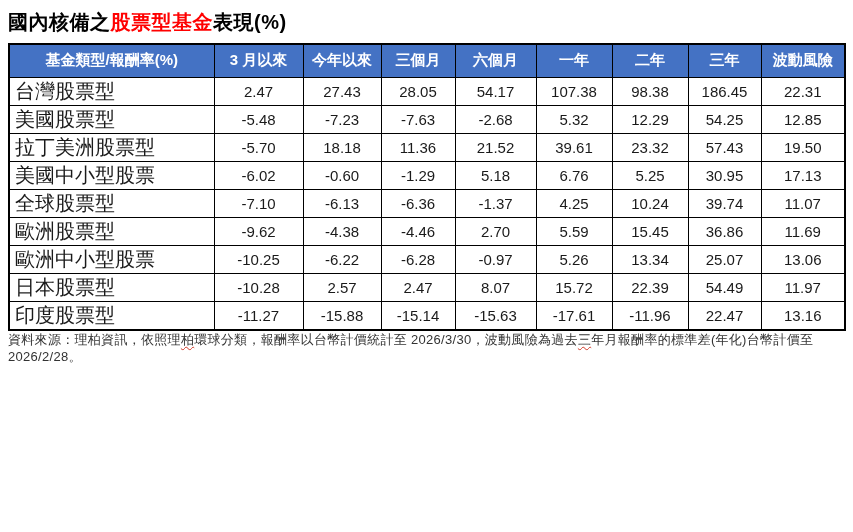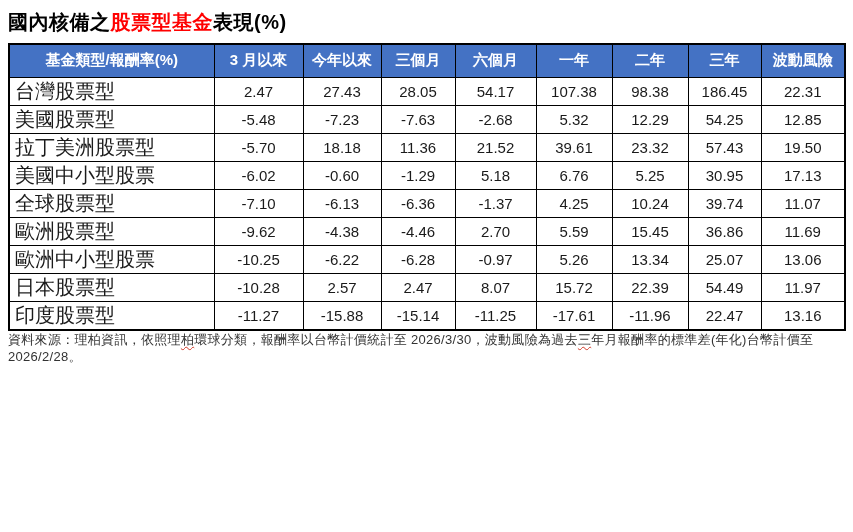--- a/index.html
+++ b/index.html
@@ -185,21 +185,21 @@
           <td>15.72</td>
           <td>22.39</td>
           <td>54.49</td>
           <td>11.97</td>
         </tr>
         <tr>
           <td class="label-cell">印度股票型</td>
           <td>-11.27</td>
           <td>-15.88</td>
           <td>-15.14</td>
-          <td>-11.25</td>
+          <td>-15.63</td>
           <td>-17.61</td>
           <td>-11.96</td>
           <td>22.47</td>
           <td>13.16</td>
         </tr>
       </tbody>
   </table>
 
   <p class="footnote" id="footnote"><span>資料來源：理柏資訊，依照理</span><span class="wavy">柏</span><span>環球分類，報酬率以台幣計價統計至 2026/3/30，波動風險為過去</span><span class="wavy">三</span><span>年月報酬率的標準差(年化)台幣計價至 2026/2/28。</span></p>
 

